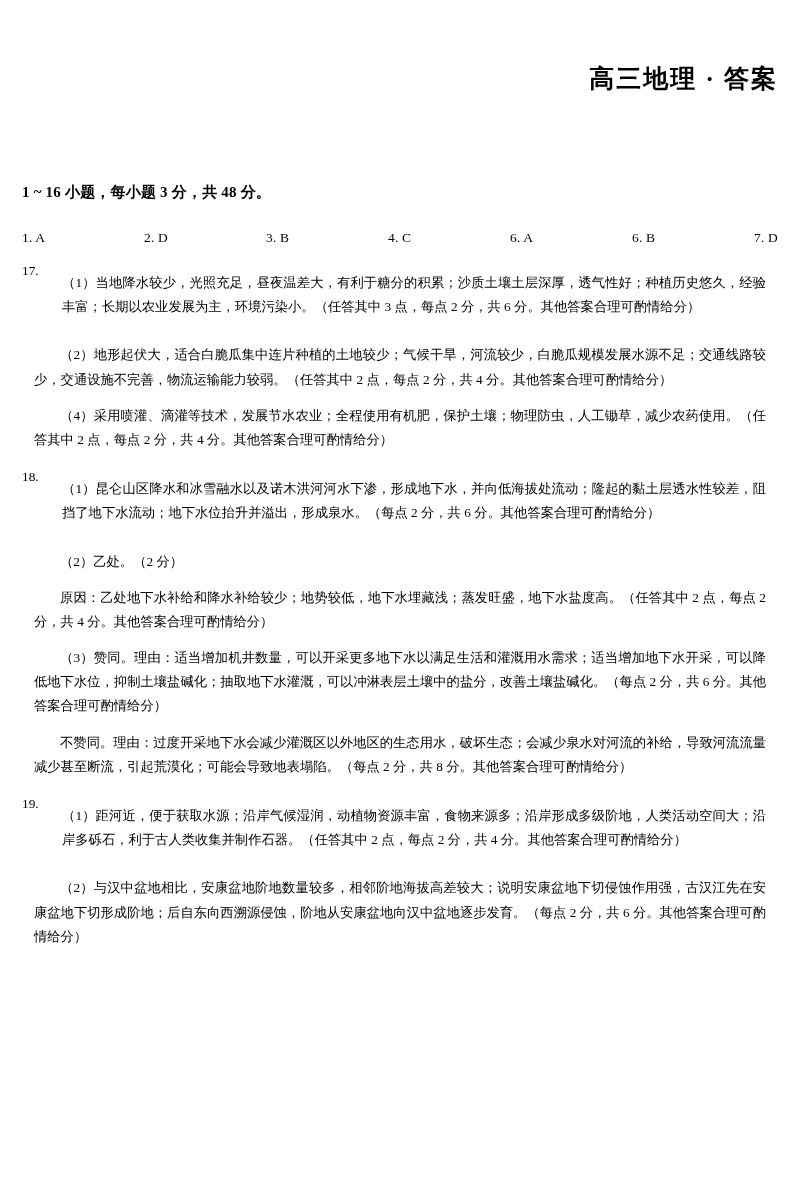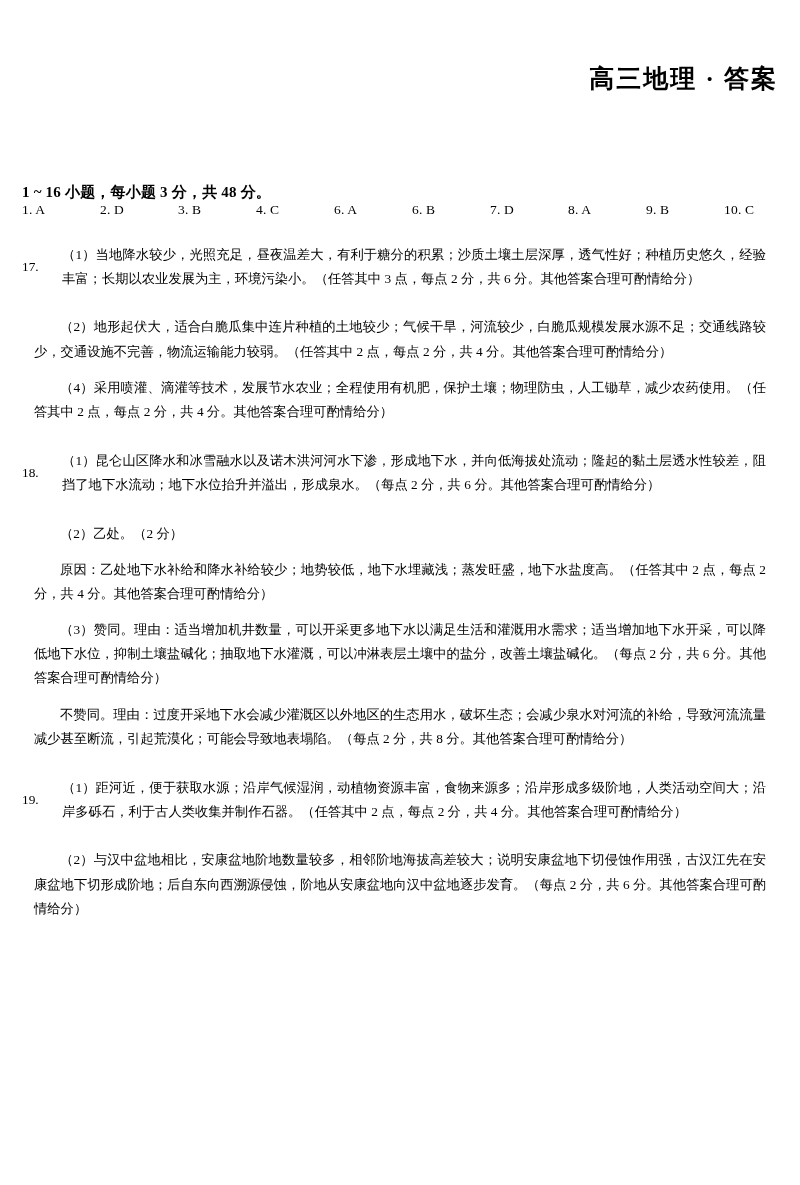--- a/index.html
+++ b/index.html
@@ -33,39 +33,40 @@
   }
   .section-head {
     margin-top: 88px;
     font-size: 15px;
     font-weight: bold;
     letter-spacing: 0.2px;
   }
   .mc-row {
     display: flex;
     font-size: 13.5px;
-    margin-top: 0;
+    margin-top: 28px;
     letter-spacing: 0.2px;
+    gap: 44px;
   }
   .mc-item {
     width: 78px;
     flex: 0 0 78px;
     white-space: nowrap;
   }
   .mc-item.last { width: auto; }
 
   .qblock {
     margin-top: 13px;
     font-size: 13.3px;
     line-height: 1.82;
     text-align: justify;
   }
   .qline {
     display: flex;
-    align-items: center;
+    align-items: flex-start;
   }
   .qnum {
     flex: 0 0 28px;
     width: 28px;
     white-space: nowrap;
   }
   .qbody {
     flex: 1 1 auto;
   }
   .para {

